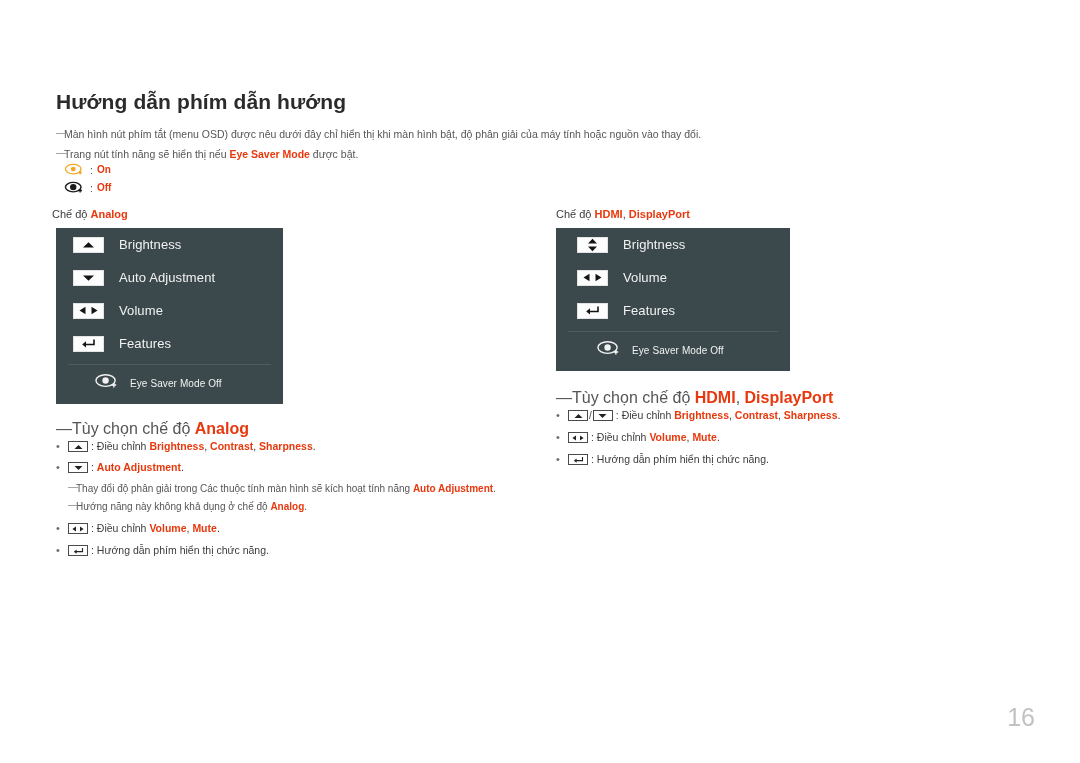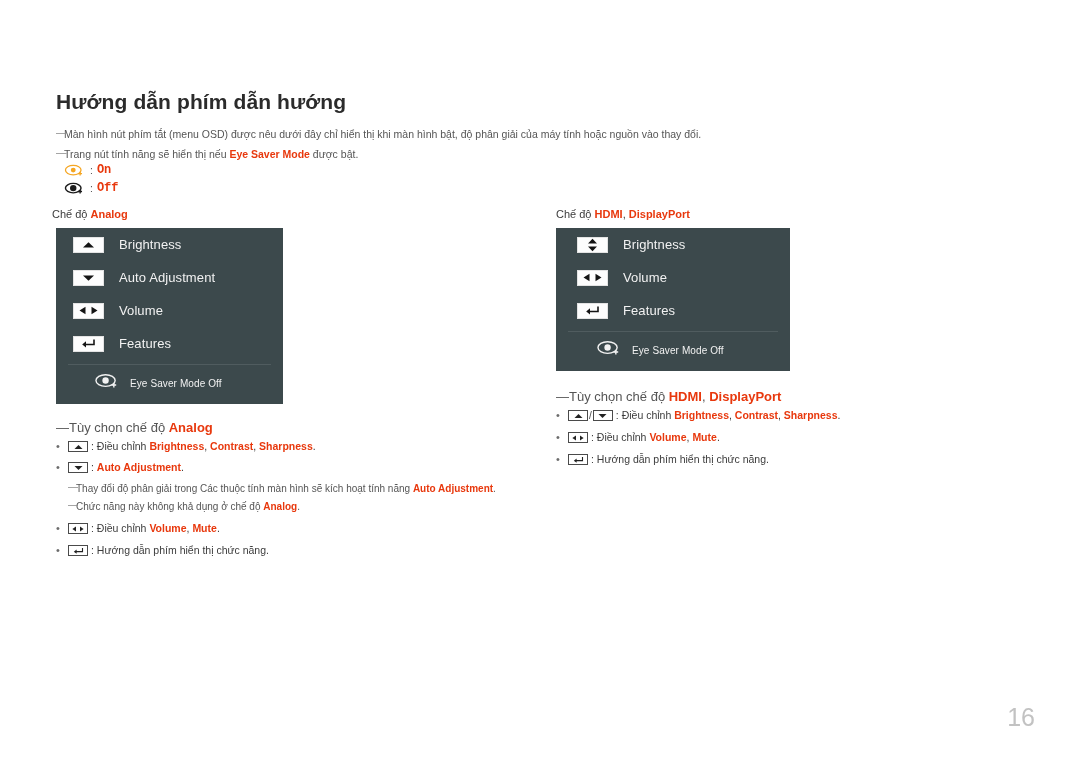--- a/index.html
+++ b/index.html
@@ -61,21 +61,21 @@
     position: absolute;
     font-size: 10.5px;
     color: #555;
     white-space: nowrap;
     display: flex;
     align-items: center;
   }
   .legend-on  { left: 64px; top: 163px; }
   .legend-off { left: 64px; top: 181px; }
   .legend-row .sep { margin: 0 4px 0 6px; color: #555; }
-  .legend-row .val { color: #e8380d; font-weight: bold; font-size: 12px; font-family: Liberation Mono, monospace; }
+  .legend-row .val { color: #e8380d; font-weight: bold; font-size: 10px; }
 
   .eye-ico { width: 20px; height: 13px; display:block; }
 
   
   .mode-caption {
     position: absolute;
     font-size: 11px;
     color: #3b3b3b;
     white-space: nowrap;
   }
@@ -133,21 +133,21 @@
     height: 36px;
     padding-left: 38px;
     box-sizing: border-box;
   }
   .osd-right .osd-eyerow { padding-left: 40px; }
   .osd-eyerow .osd-label { margin-left: 11px; font-size: 10px; }
 
   
   .sub-note {
     position: absolute;
-    font-size: 13px;
+    font-size: 16px;
     color: #555;
     white-space: nowrap;
   }
   .sub-left  { left: 56px;  top: 420px; }
   .sub-right { left: 556px; top: 389px; }
 
   .bullet {
     position: absolute;
     font-size: 10.5px;
     color: #3b3b3b;
@@ -373,21 +373,21 @@
         </svg>
     </span>
     <span class="txt"><span>: </span><span class="red">Auto Adjustment</span><span>.</span></span>
   </div>
 
   <div class="inner-note" style="left:68px; top:483px;">
     <span class="dash">―</span><span>Thay đổi độ phân giải trong Các thuộc tính màn hình sẽ kích hoạt tính năng </span><span class="red">Auto Adjustment</span><span>.</span>
   </div>
 
   <div class="inner-note" style="left:68px; top:501px;">
-    <span class="dash">―</span><span>Chức năng này không khả dụng ở chế độ </span><span class="red">Analog</span><span>.</span>
+    <span class="dash">―</span><span>Hướng năng này không khả dụng ở chế độ </span><span class="red">Analog</span><span>.</span>
   </div>
 
   <div class="bullet" style="left:56px; top:522px;">
     <span class="dot">•</span>
     <span class="minikey">
       <svg width="16" height="6" viewBox="0 0 16 6">
         <path d="M6 0.6 L6 5.4 L2.4 3 Z" fill="#222"></path>
         <path d="M10 0.6 L10 5.4 L13.6 3 Z" fill="#222"></path>
       </svg>
     </span>

